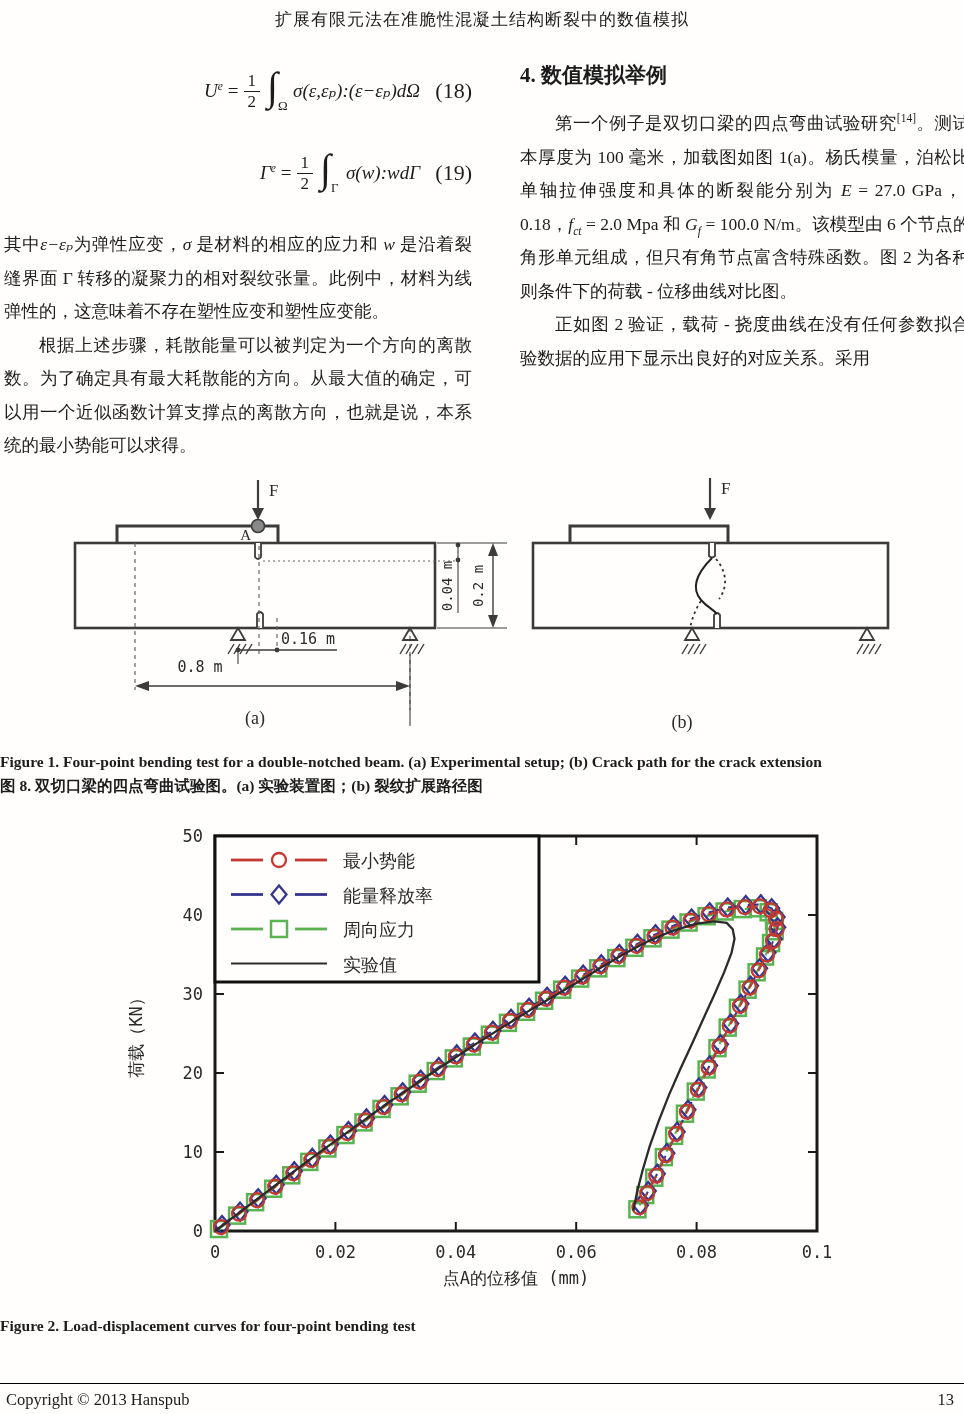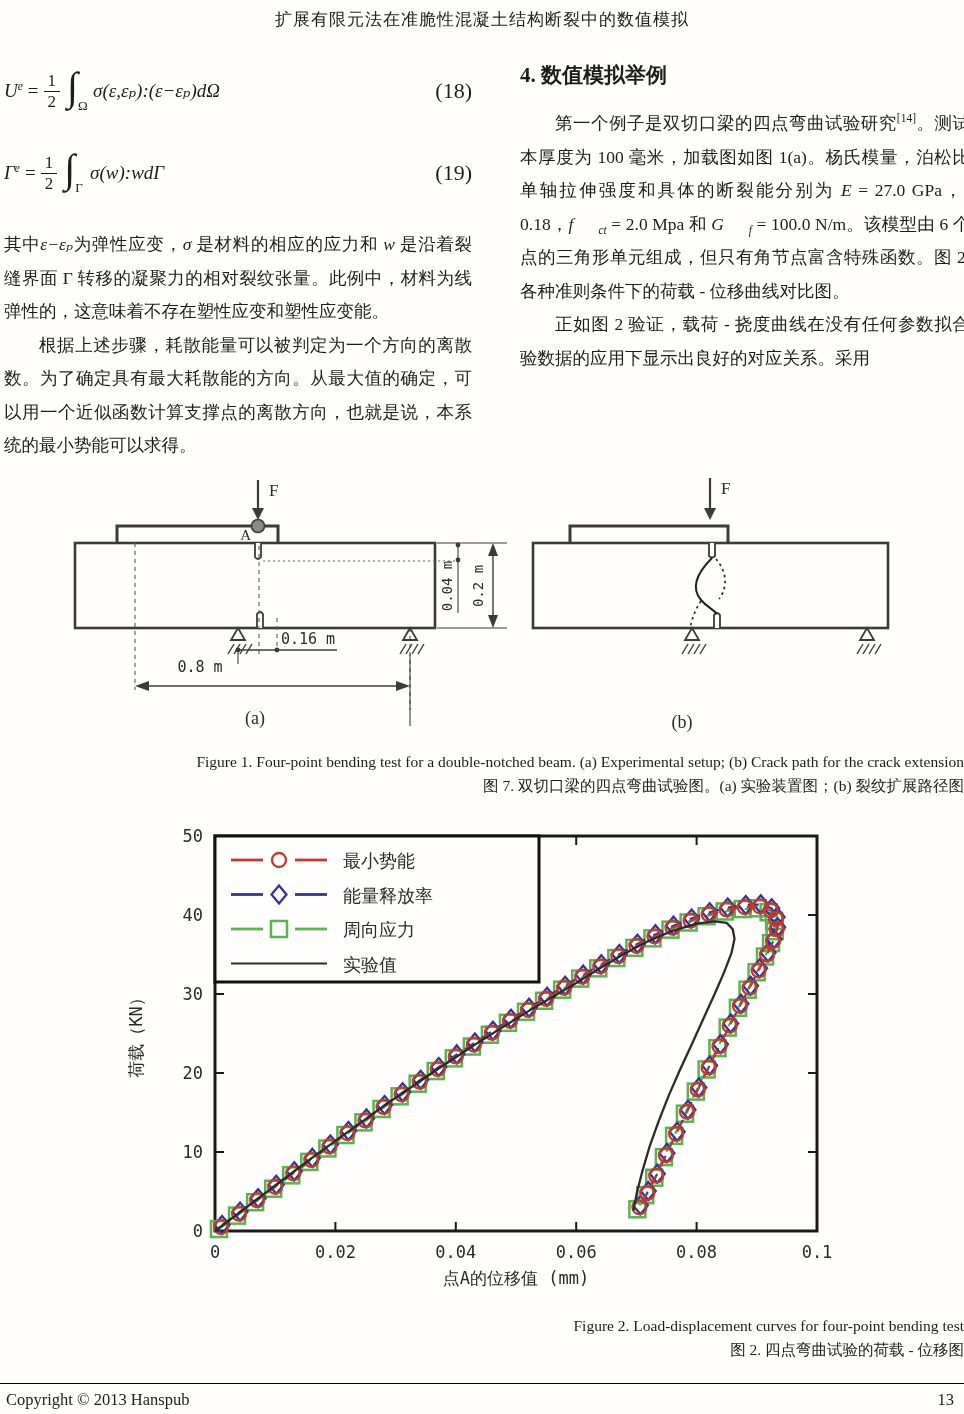--- a/index.html
+++ b/index.html
@@ -6,38 +6,38 @@
   .page{position:relative;width:964px;height:1414px;background:#fffefd;margin:0 auto;overflow:hidden;
         font-family:"Liberation Serif","DejaVu Serif",serif;color:#1c1c1c;}
   .header-title{position:absolute;top:8px;left:0;width:100%;text-align:center;font-size:17px;letter-spacing:1px;}
   .col{position:absolute;top:46px;width:468px;font-size:17.5px;line-height:33.5px;text-align:justify;}
   .col-left{left:4px;}
   .col-right{left:520px;}
   .col p{margin:0;}
   .indent{text-indent:2em;}
   .it{font-style:italic;}
   sup.ref{font-size:11.5px;vertical-align:super;line-height:0;}
-  sub.vs{font-size:11.5px;vertical-align:sub;line-height:0;font-style:italic;margin-left:25px;}
+  sub.vs{font-size:11.5px;vertical-align:sub;line-height:0;font-style:italic;}
   
   .eq-row{display:flex;align-items:center;margin-top:14px;min-height:62px;}
-  .eq-center{flex:1;text-align:left;font-size:19px;}
+  .eq-center{flex:1;text-align:right;font-size:19px;}
   .eq-num{width:52px;text-align:right;font-size:22px;}
   .math{display:inline-flex;align-items:center;gap:5px;white-space:nowrap;}
   .frac{display:inline-flex;flex-direction:column;align-items:center;line-height:1.05;font-size:17px;vertical-align:middle;}
   .frac .fnum{padding:0 4px 1px;border-bottom:1.4px solid #1c1c1c;}
   .frac .fden{padding-top:1px;}
   .int-wrap{position:relative;display:inline-block;padding:0 10px 0 2px;}
   .int-glyph{font-size:40px;line-height:0.75;font-style:italic;}
   .int-sub{position:absolute;left:13px;bottom:-12px;font-size:13px;font-style:normal;}
   .eq-body{font-style:italic;}
   .h1-sec{font-size:21px;font-weight:bold;margin:14px 0 0;line-height:30px;}
   .h2-sec{font-size:19px;font-weight:bold;margin:27px 0 0;line-height:28px;}
   
   .fig1-wrap{position:absolute;left:60px;top:458px;width:890px;height:292px;}
-  .caption{position:absolute;left:0;width:100%;text-align:right;font-weight:normal;font-size:15.5px;line-height:24px;}
+  .caption{position:absolute;left:0;width:100%;text-align:left;font-weight:bold;font-size:15.5px;line-height:24px;}
   .cap-fig1{top:750px;}
   .cap-fig2{top:1314px;}
   .chart-wrap{position:absolute;left:120px;top:826px;width:762px;height:486px;}
   .footer-line{position:absolute;left:0;top:1383px;width:964px;border-top:1.6px solid #000;}
   .footer-left{position:absolute;left:6px;top:1390px;font-size:16.5px;text-align:right;}
   .footer-right{position:absolute;right:10px;top:1390px;font-size:16.5px;}
   svg text{font-family:"DejaVu Sans Mono","Liberation Mono",monospace;fill:#2a2a2a;}
   svg text.serif{font-family:"Liberation Serif","DejaVu Serif",serif;}
 </style>
 </head>
@@ -179,21 +179,21 @@
             <line x1="815" y1="196" x2="821" y2="186" stroke-width="1.4"></line>
         </g>
         <text x="661" y="36" font-size="17" class="serif" stroke="none" fill="#222">F</text>
         <text x="622" y="270" font-size="18" class="serif" stroke="none" fill="#222" text-anchor="middle">(b)</text>
       </g>
     </svg>
   </div>
 
   <div class="caption cap-fig1">
     <div>Figure 1. Four-point bending test for a double-notched beam. (a) Experimental setup; (b) Crack path for the crack extension</div>
-    <div>图 7. 双切口梁的四点弯曲试验图。(a) 实验装置图；(b) 裂纹扩展路径图</div>
+    <div>图 8. 双切口梁的四点弯曲试验图。(a) 实验装置图；(b) 裂纹扩展路径图</div>
   </div>
 
   <div class="chart-wrap">
     <svg id="chart-svg" width="762" height="486" viewBox="0 0 762 486">
         <g>
           <rect x="95" y="10" width="602" height="395" fill="none" stroke="#1a1a1a" stroke-width="3"></rect>
           <line x1="95" y1="405" x2="95" y2="396" stroke="#1a1a1a" stroke-width="2"></line>
           <line x1="95" y1="10" x2="95" y2="19" stroke="#1a1a1a" stroke-width="2"></line>
           <text x="95" y="432" text-anchor="middle" font-size="17">0</text>
           <line x1="215.39999999999998" y1="405" x2="215.39999999999998" y2="396" stroke="#1a1a1a" stroke-width="2"></line>
@@ -406,20 +406,19 @@
           <line x1="175" y1="103" x2="207" y2="103" stroke="#58b350" stroke-width="2.8"></line>
           <text x="223" y="110" font-size="18">周向应力</text>
           <line x1="111" y1="137.5" x2="207" y2="137.5" stroke="#2b2b2b" stroke-width="2.2"></line>
           <text x="223" y="144.5" font-size="18">实验值</text>
         </g>
       </svg>
   </div>
 
   <div class="caption cap-fig2">
     <div>Figure 2. Load-displacement curves for four-point bending test</div>
-    <div>图 2. 四点弯曲试验的荷载 - 位移图</div>
   </div>
 
   <div class="footer-line"></div>
   <div class="footer-left">Copyright © 2013 Hanspub</div>
   <div class="footer-right">13</div>
 
 </div>
 
 </body></html>

